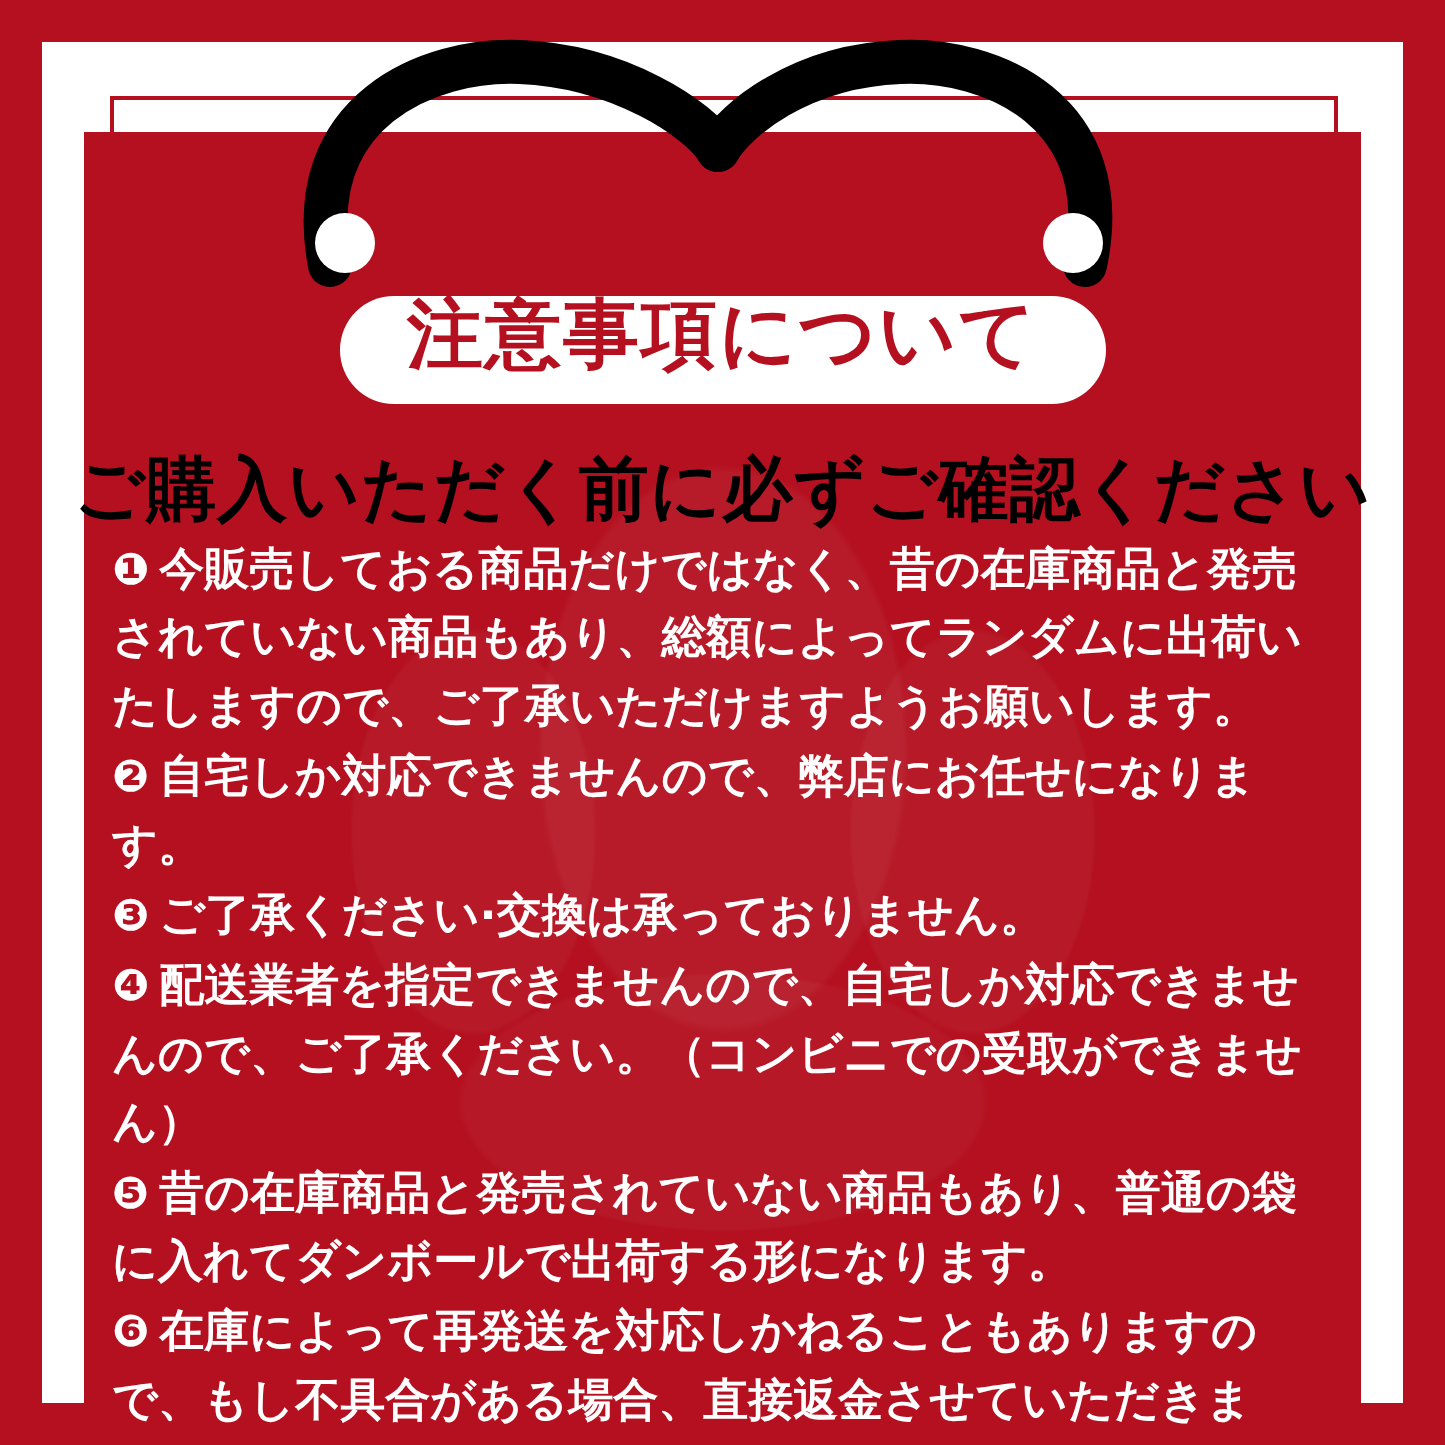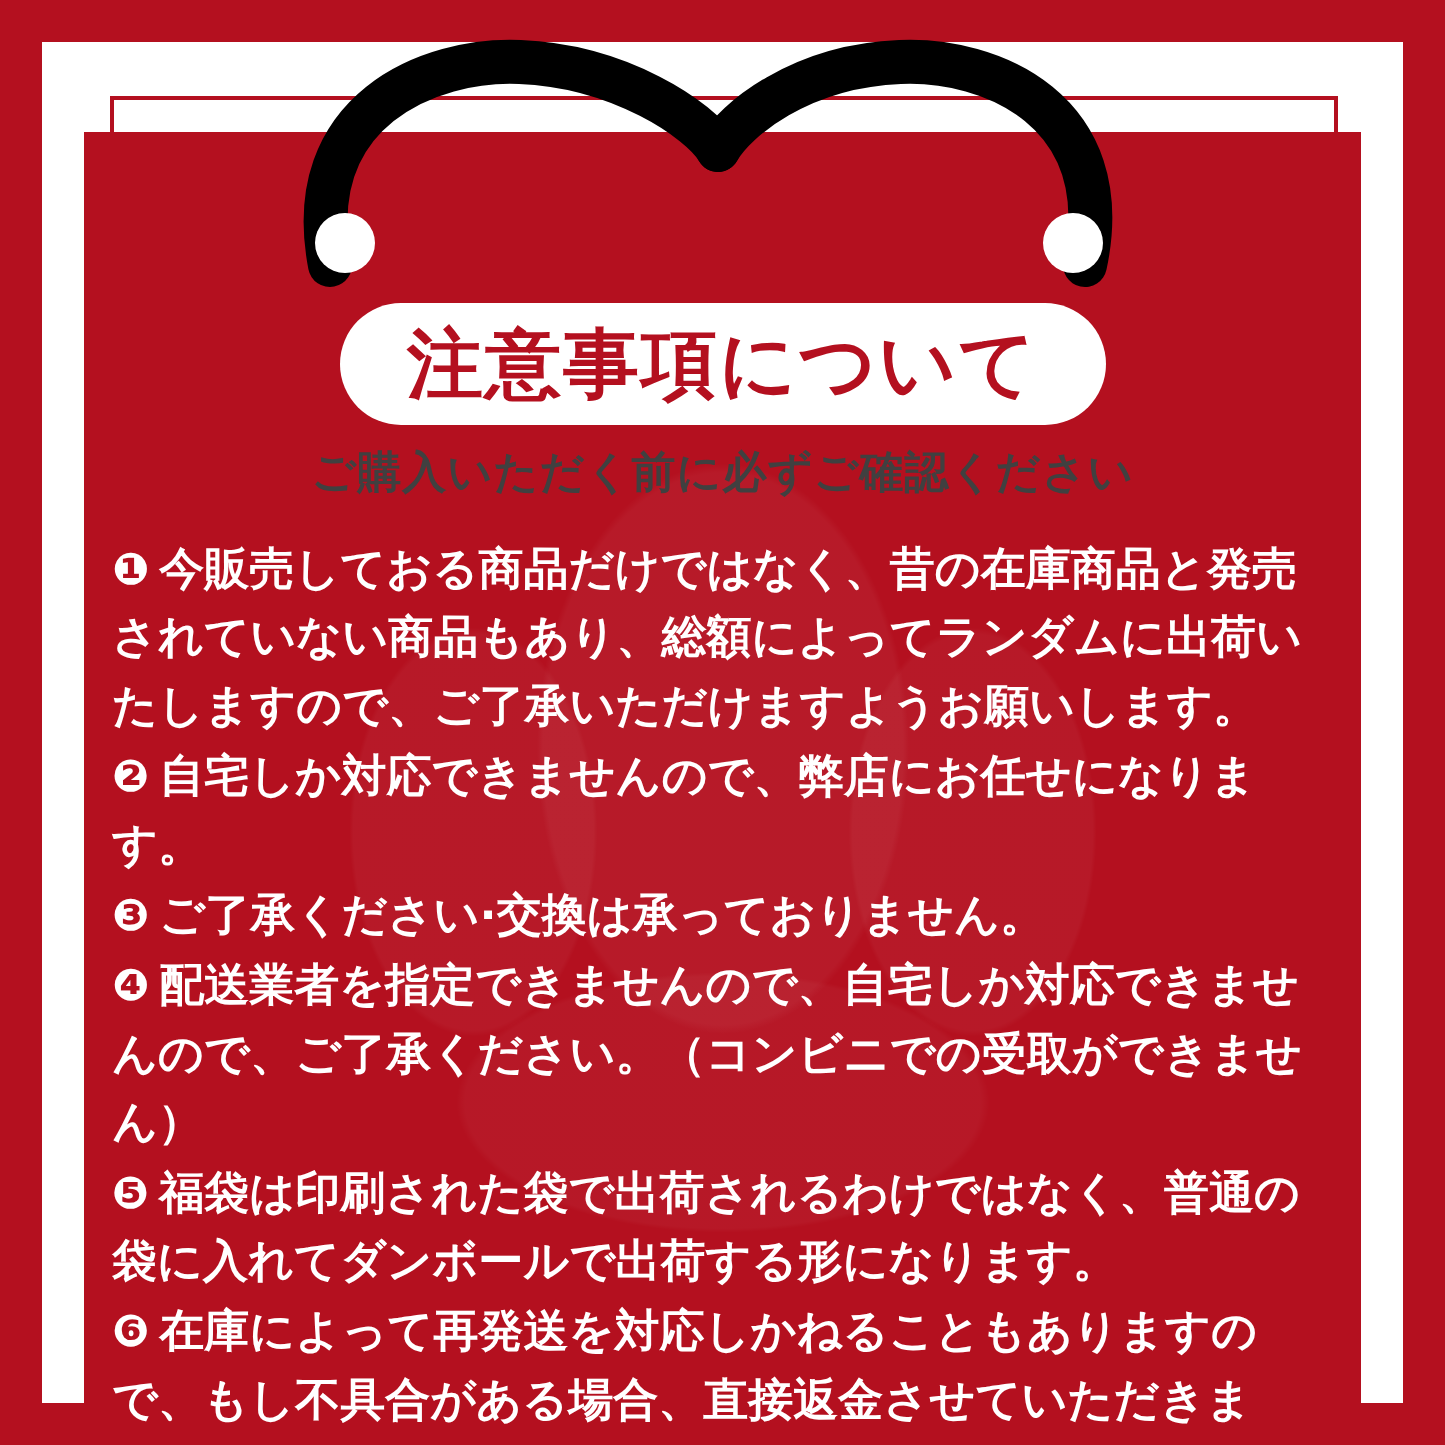--- a/index.html
+++ b/index.html
@@ -77,47 +77,47 @@
     top: 0;
     width: 1445px;
     height: 1445px;
     pointer-events: none;
   }
 
   
   .title-pill {
     position: absolute;
     left: 50%;
-    top: 303px;
+    top: 296px;
     transform: translateX(-50%);
     width: 766px;
-    height: 122px;
+    height: 108px;
     background: #ffffff;
     border-radius: 62px;
     display: flex;
-    align-items: center;
+    align-items: flex-start;
     justify-content: center;
   }
   .title-pill span {
     color: #b4101f;
     font-size: 76px;
     font-weight: bold;
     letter-spacing: 2px;
     line-height: 1;
     white-space: nowrap;
   }
 
   .subtitle {
     position: absolute;
     left: 0;
     top: 443px;
     width: 1445px;
     text-align: center;
-    color: #404040;
-    font-size: 44px;
+    color: #000000;
+    font-size: 70px;
     font-weight: bold;
     letter-spacing: 1px;
     white-space: nowrap;
   }
 
   .notes {
     position: absolute;
     left: 112px;
     top: 535px;
     width: 1222px;
@@ -183,21 +183,21 @@
 
     <div class="note-item">
       <span class="note-num">❸</span><span class="note-text">ご了承ください·交換は承っておりません。</span>
     </div>
 
     <div class="note-item">
       <span class="note-num">❹</span><span class="note-text">配送業者を指定できませんので、自宅しか対応できませんので、ご了承ください。（コンビニでの受取ができません）</span>
     </div>
 
     <div class="note-item">
-      <span class="note-num">❺</span><span class="note-text">福袋は印刷された袋で出荷されるわけではなく、普通の袋に入れてダンボールで出荷する形になります。</span>
+      <span class="note-num">❺</span><span class="note-text">昔の在庫商品と発売されていない商品もあり、普通の袋に入れてダンボールで出荷する形になります。</span>
     </div>
 
     <div class="note-item">
       <span class="note-num">❻</span><span class="note-text">在庫によって再発送を対応しかねることもありますので、もし不具合がある場合、直接返金させていただきます。</span>
     </div>
 
   </div>
 </div>
 
 </body></html>

